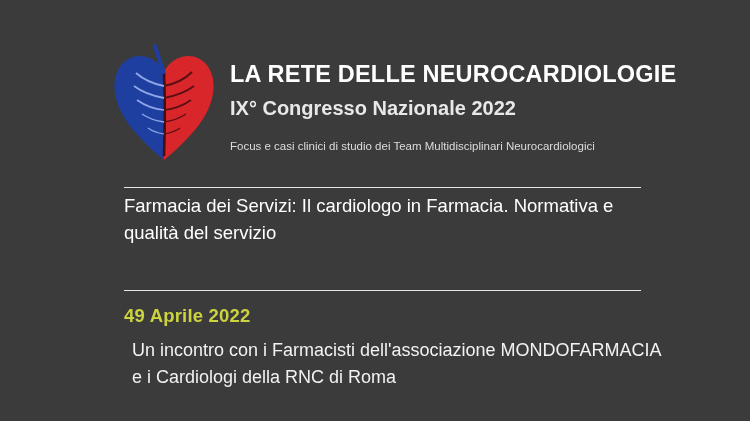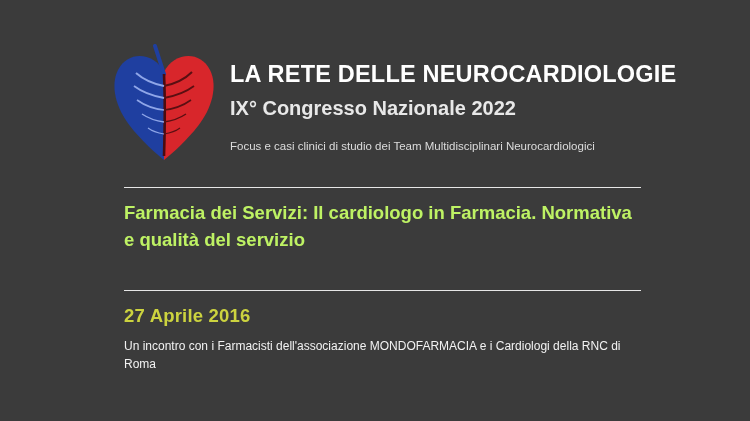--- a/index.html
+++ b/index.html
@@ -77,45 +77,44 @@
     height: 1px;
     background: #e6e6e6;
   }
   .rule-1 { top: 187px; }
   .rule-2 { top: 290px; }
 
   
   .topic {
     position: absolute;
     left: 124px;
-    top: 200px;
+    top: 193px;
     width: 520px;
-    color: #bef264;
+    color: #ffffff;
     font-size: 18.5px;
     line-height: 1.45;
-    font-weight: bold;
   }
 
   
   .date {
     position: absolute;
     left: 124px;
     top: 305px;
     color: #ccd33f;
     font-size: 18.5px;
     font-weight: bold;
     letter-spacing: 0.2px;
   }
   .detail {
     position: absolute;
-    left: 124px;
+    left: 132px;
     top: 337px;
     width: 530px;
     color: #f2f2f2;
-    font-size: 12px;
+    font-size: 18px;
     line-height: 1.5;
   }
 </style>
 </head>
 <body>
 
 <div class="slide">
 
   <div class="header">
 
@@ -151,17 +150,17 @@
     </div>
 
   </div>
 
   <div class="rule rule-1"></div>
 
   <div class="topic">Farmacia dei Servizi: Il cardiologo in Farmacia. Normativa e qualità del servizio</div>
 
   <div class="rule rule-2"></div>
 
-  <div class="date">27 Aprile 2016</div>
+  <div class="date">49 Aprile 2022</div>
 
   <div class="detail">Un incontro con i Farmacisti dell'associazione MONDOFARMACIA e i Cardiologi della RNC di Roma</div>
 
 </div>
 
 </body></html>

